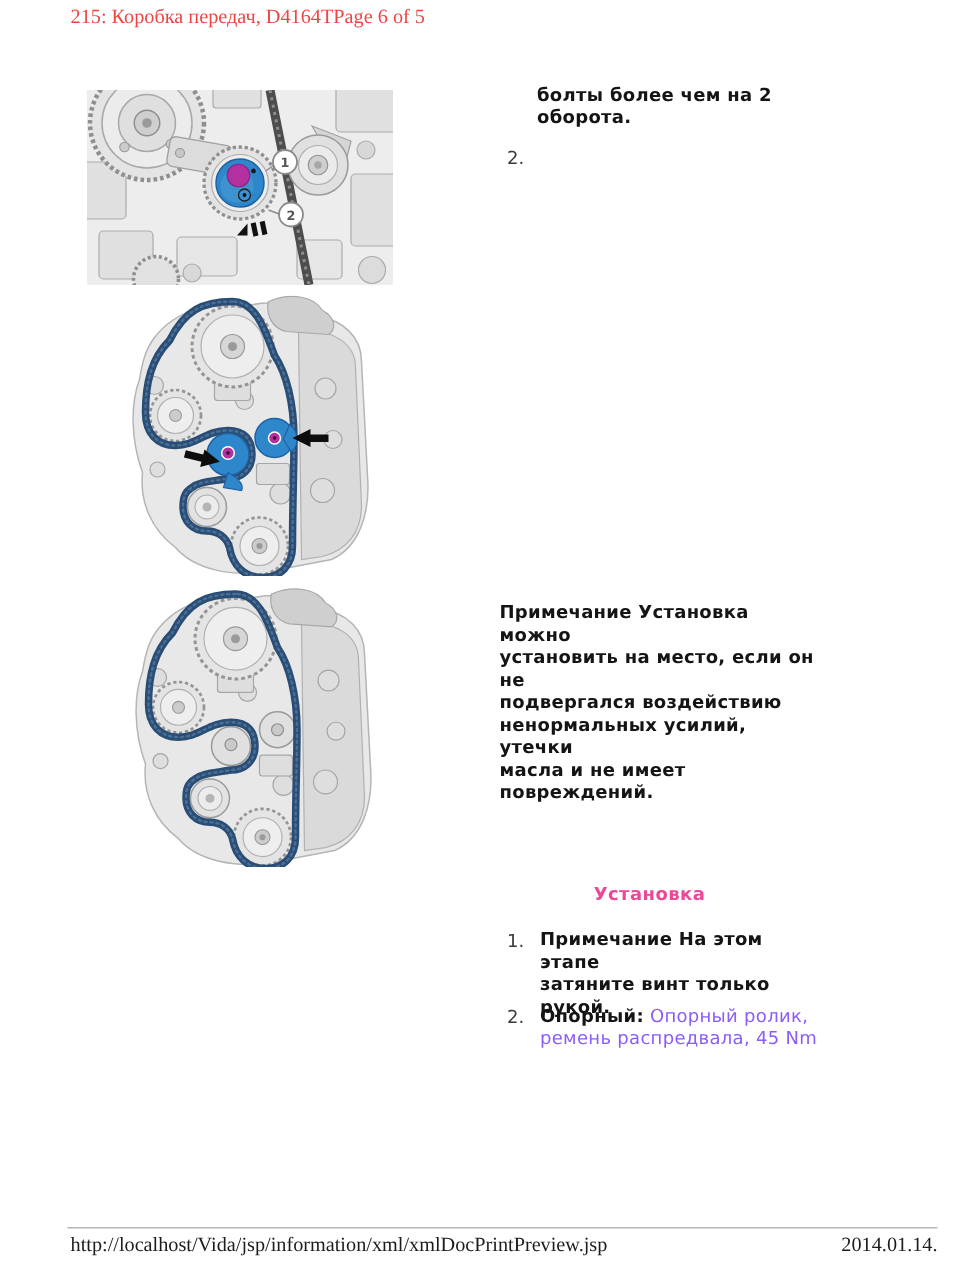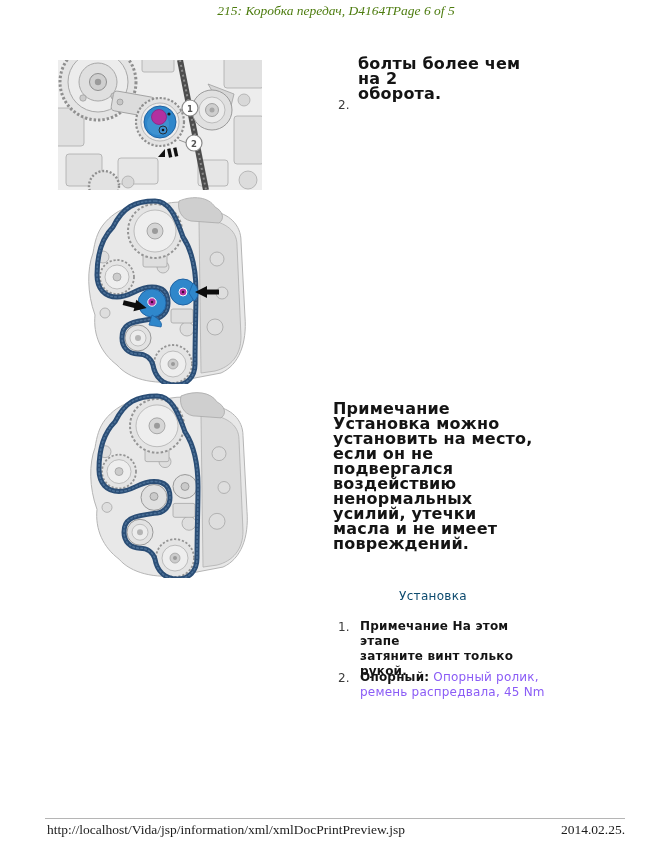--- a/index.html
+++ b/index.html
@@ -6,61 +6,61 @@
   .page{
     position:relative;
     width:650px;height:841px;
     background:#ffffff;
     overflow:hidden;
     font-family:"Liberation Serif", serif;
   }
   
   .hdr{
     position:absolute;top:3px;left:47px;right:25px;
-    display:flex;justify-content:center;
-    font-size:13.5px;color:#4d7c0f;font-style:italic;
+    display:flex;justify-content:flex-start;
+    font-size:13.5px;color:#ef4444;
   }
   .ftr-rule{
     position:absolute;top:818px;left:45px;right:25px;
     border-top:1px solid #b5b5b5;height:0;
   }
   .ftr{
     position:absolute;top:822px;left:47px;right:25px;
     display:flex;justify-content:space-between;
     font-size:13.5px;color:#1c1c1c;text-align:center;
   }
   
   .fig{position:absolute;}
   .fig svg{display:block;width:100%;height:100%;}
   #fig1{left:58px;top:60px;width:204px;height:130px;}
   #fig2{left:83px;top:197px;width:170px;height:187px;}
   #fig3{left:85px;top:392px;width:170px;height:186px;}
   .bold-ml{
     position:absolute;
     font-family:"DejaVu Sans", sans-serif;
-    font-weight:bold;font-size:16px;line-height:15px;
+    font-weight:bold;font-size:12px;line-height:15px;
     color:#141414;white-space:pre-line;letter-spacing:.2px;
   }
   .list-num{
     position:absolute;
     font-family:"DejaVu Sans", sans-serif;
     font-size:12px;line-height:15px;color:#3a3a3a;
   }
   .step-text{
     position:absolute;
     font-family:"DejaVu Sans", sans-serif;
     font-size:12px;line-height:15px;white-space:pre-line;letter-spacing:.2px;
   }
   .step-text .b{font-weight:bold;color:#141414;}
   .step-text .r{font-weight:normal;color:#8b5cf6;}
   .heading{
     position:absolute;left:333px;top:589px;width:200px;
     text-align:center;
     font-family:"DejaVu Sans", sans-serif;
-    font-weight:normal;font-size:12px;color:#0c4a6e;letter-spacing:.3px;
+    font-weight:bold;font-size:12px;color:#ec4899;letter-spacing:.3px;
   }
   text.callout-num{
     font-family:"DejaVu Sans", sans-serif;
     font-size:8.5px;font-weight:bold;fill:#555;
   }
 </style>
 </head>
 <body>
 
 <div class="page">
@@ -284,16 +284,16 @@
 затяните винт только
 рукой.</span><span class="r"></span></div>
 
   <div class="list-num" style="left:338px;top:671px;">2.</div>
   <div class="step-text" style="left:360px;top:670px;width:200px;"><span class="b">Опорный:</span><span class="r"> Опорный ролик,
 ремень распредвала, 45 Nm</span></div>
 
   <div class="ftr-rule"></div>
   <div class="ftr">
     <span>http://localhost/Vida/jsp/information/xml/xmlDocPrintPreview.jsp</span>
-    <span>2014.02.25.</span>
+    <span>2014.01.14.</span>
   </div>
 
 </div>
 
 </body></html>

